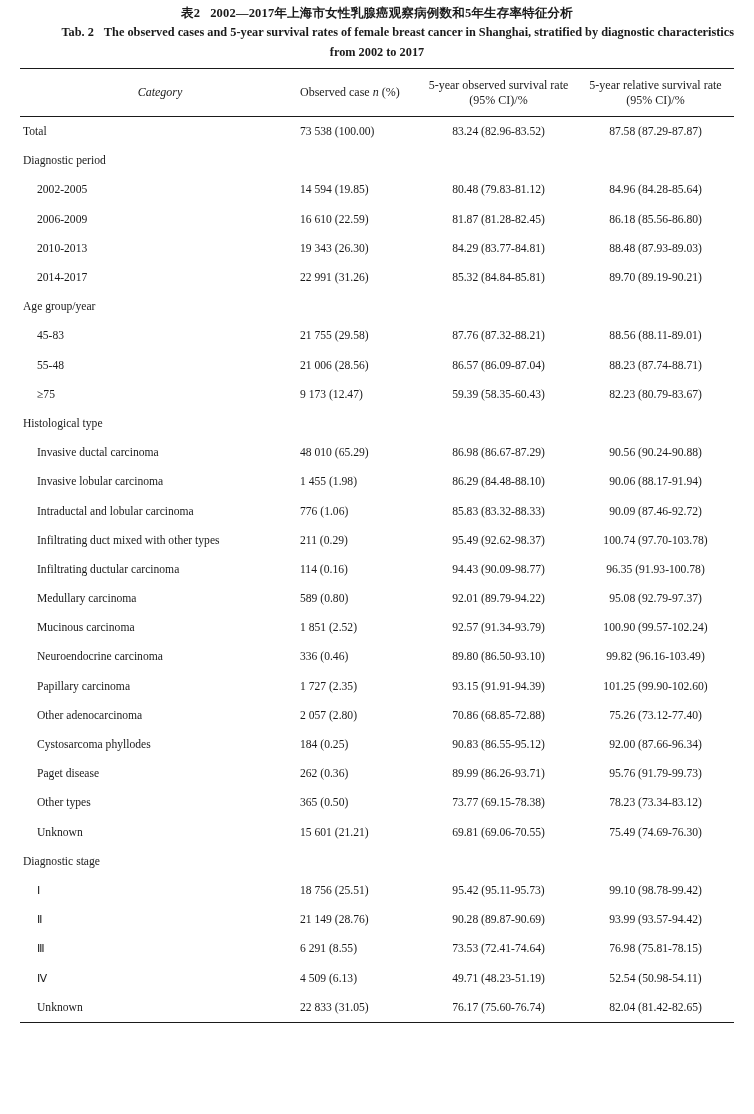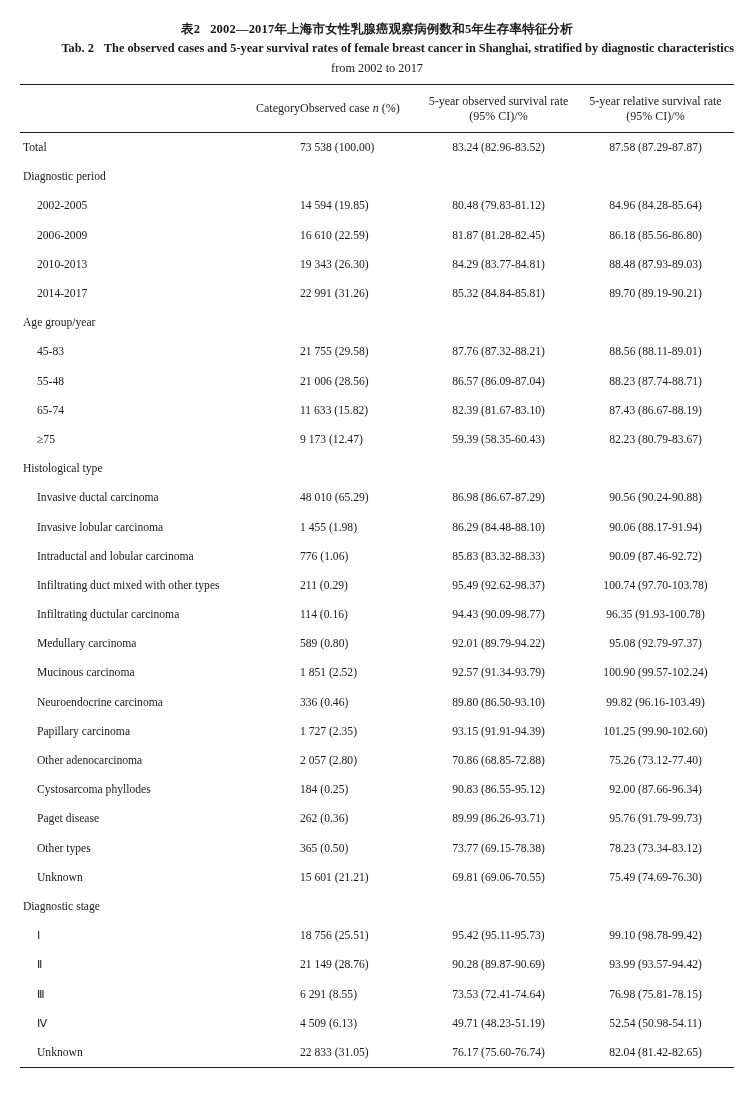--- a/index.html
+++ b/index.html
@@ -12,21 +12,21 @@
     height: 1114px;
     font-family: "Liberation Serif", "DejaVu Serif", serif;
     color: #1a1a1a;
     overflow: hidden;
   }
   .page {
     position: relative;
     width: 754px;
     height: 1114px;
     box-sizing: border-box;
-    padding: 16px 20px;
+    padding: 0 20px;
   }
 
   
   .caption-cn {
     text-align: center;
     font-size: 12.5px;
     font-weight: bold;
     letter-spacing: 0.2px;
     padding-top: 5px;
     line-height: 16px;
@@ -38,21 +38,21 @@
     font-size: 12.3px;
     font-weight: bold;
     line-height: 17px;
     padding-top: 3px;
     white-space: nowrap;
   }
   .caption-en .tabnum { margin-right: 10px; }
   .caption-en2 {
     text-align: center;
     font-size: 12.3px;
-    font-weight: normal;
+    font-weight: bold;
     line-height: 17px;
     padding-top: 3px;
   }
 
   
   table.tbl {
     width: 714px;
     border-collapse: collapse;
     margin-top: 7px;
     table-layout: fixed;
@@ -66,21 +66,21 @@
   }
   .rule-top { border-top: 1.3px solid #1a1a1a; }
   .rule-mid { border-bottom: 1.1px solid #1a1a1a; }
   .rule-bot { border-bottom: 1.3px solid #1a1a1a; }
 
   col.c-cat  { width: 280px; }
   col.c-obs  { width: 120px; }
   col.c-os   { width: 157px; }
   col.c-rs   { width: 157px; }
 
-  th.h-cat { text-align: right; }
+  th.h-cat { text-align: center; font-style: italic; }
   th.h-obs { text-align: left; }
   th.h-os, th.h-rs { text-align: center; }
   .hdr-sub { display: block; }
 
   table.tbl tbody td {
     font-size: 11.6px;
     line-height: 13px;
     padding: 8.1px 0 8.1px 0;
     vertical-align: baseline;
   }
@@ -181,26 +181,20 @@
           <td class="os">87.76 (87.32-88.21)</td>
           <td class="rs">88.56 (88.11-89.01)</td>
         </tr>
         <tr class="lvl1">
           <td class="cat">55-48</td>
           <td class="obs">21 006 (28.56)</td>
           <td class="os">86.57 (86.09-87.04)</td>
           <td class="rs">88.23 (87.74-88.71)</td>
         </tr>
         <tr class="lvl1">
-          <td class="cat">65-74</td>
-          <td class="obs">11 633 (15.82)</td>
-          <td class="os">82.39 (81.67-83.10)</td>
-          <td class="rs">87.43 (86.67-88.19)</td>
-        </tr>
-        <tr class="lvl1">
           <td class="cat">≥75</td>
           <td class="obs">9 173 (12.47)</td>
           <td class="os">59.39 (58.35-60.43)</td>
           <td class="rs">82.23 (80.79-83.67)</td>
         </tr>
         <tr class="lvl0 group">
           <td class="cat">Histological type</td>
           <td class="obs"></td>
           <td class="os"></td>
           <td class="rs"></td>

